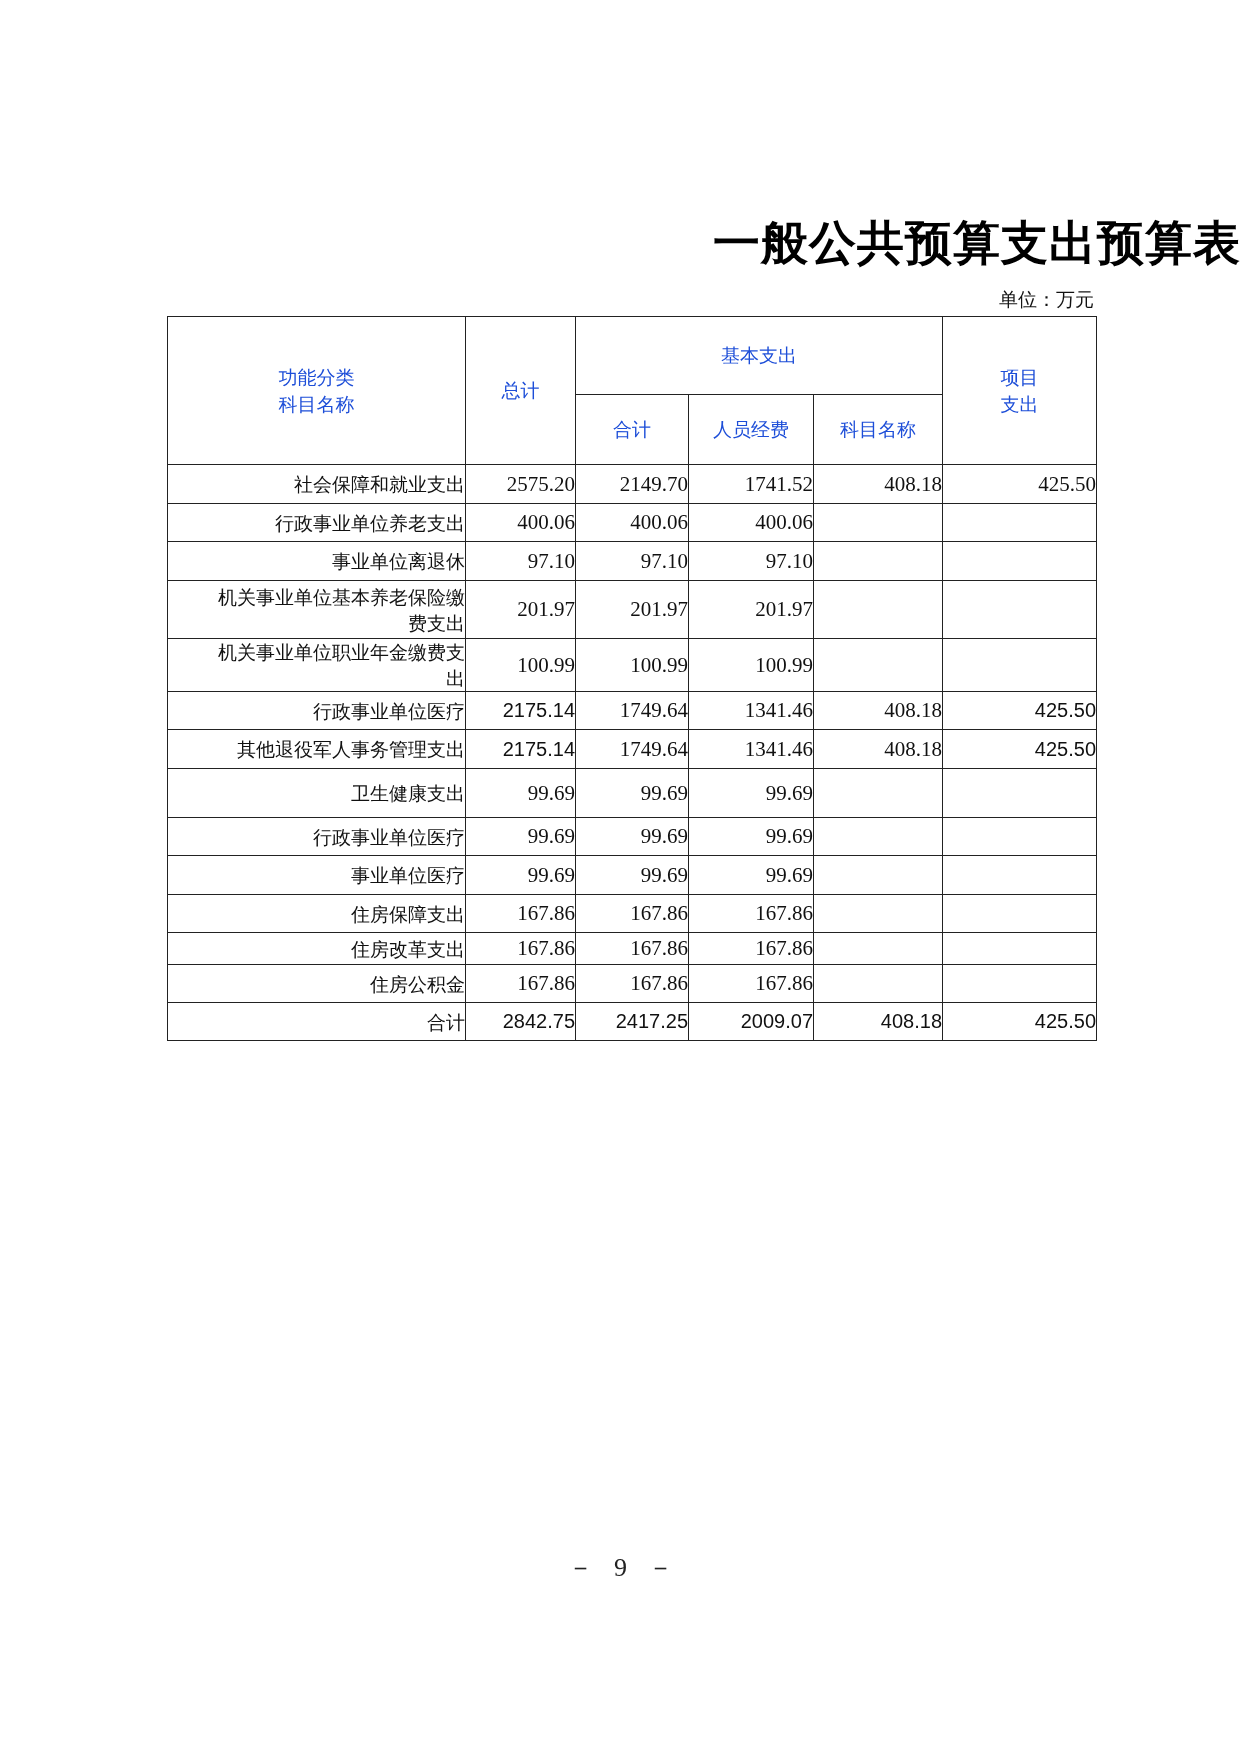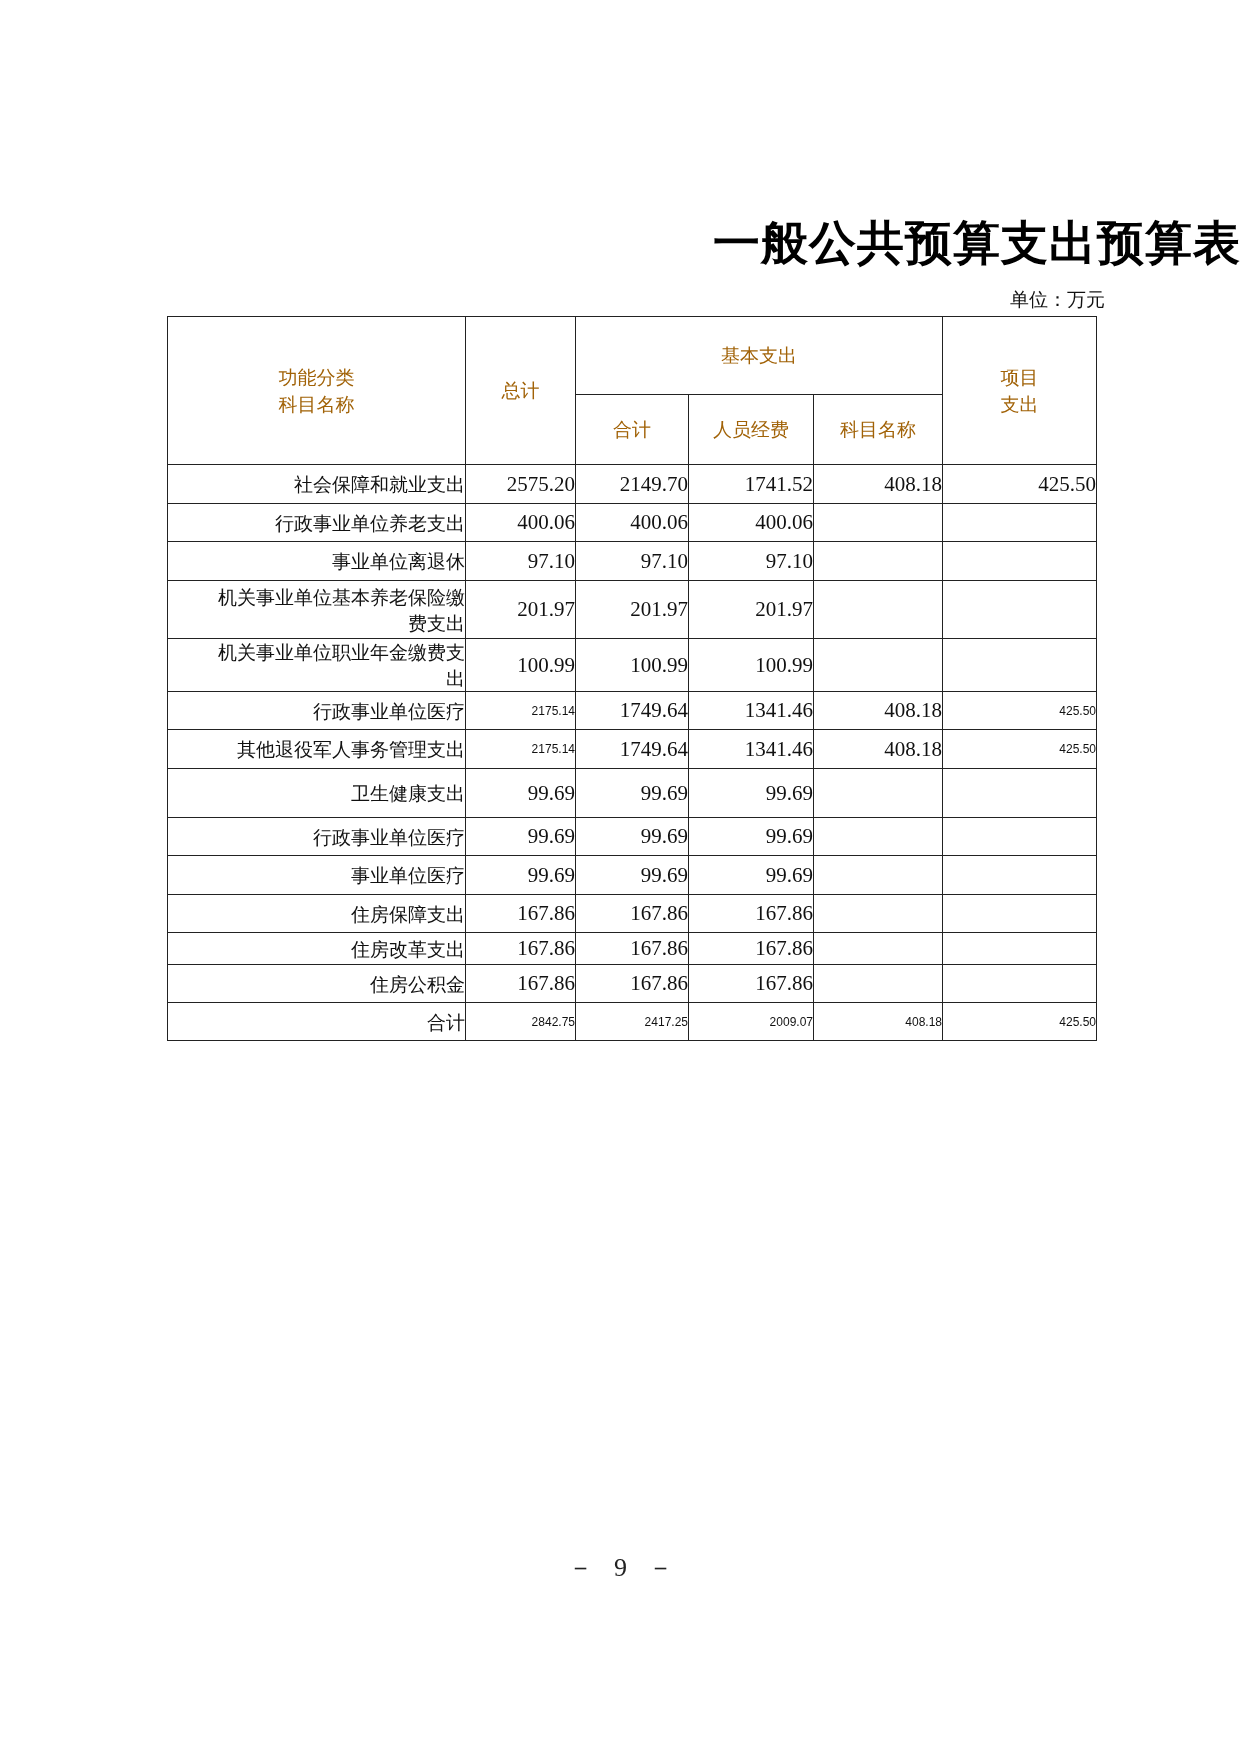--- a/index.html
+++ b/index.html
@@ -3,40 +3,40 @@
 <meta charset="utf-8">
 <style>
   html, body { margin: 0; padding: 0; background: #ffffff; }
   body { width: 1241px; height: 1755px; position: relative; overflow: hidden; color: #111; }
   .title {
     position: absolute; left: 0; top: 212px; width: 1241px; text-align: right;
     font-family: "DejaVu Serif", "Liberation Serif", serif; font-weight: bold;
     font-size: 47px; letter-spacing: 1px; color: #000;
   }
   .unit {
-    position: absolute; right: 136px; top: 287px;
+    position: absolute; right: 147px; top: 287px;
     font-family: "DejaVu Sans", sans-serif; font-size: 19px; color: #111;
   }
   table.budget {
     position: absolute; left: 167px; top: 316px;
     border-collapse: collapse; table-layout: fixed;
     font-family: "DejaVu Sans", sans-serif; font-size: 19px;
   }
   table.budget td, table.budget th {
     border: 1.5px solid #222; padding: 0; font-weight: normal;
   }
-  th.hd { text-align: center; vertical-align: middle; line-height: 27px; color: #a16207; }
+  th.hd { text-align: center; vertical-align: middle; line-height: 27px; color: #1d4ed8; }
   td.name { text-align: right; padding-left: 2px; vertical-align: middle; line-height: 26px; }
   td.name.l1 { padding-left: 24px; }
   td.name.l2 { padding-left: 46px; }
   td.num {
     text-align: right; vertical-align: middle; padding-right: 1px;
     font-family: "Liberation Serif", "DejaVu Serif", serif; font-size: 21px;
   }
-  td.num.sans { font-family: "Liberation Sans", "DejaVu Sans", sans-serif; font-size: 12px; }
+  td.num.sans { font-family: "Liberation Sans", "DejaVu Sans", sans-serif; font-size: 20px; }
   .page-num {
     position: absolute; left: 0; width: 1241px; top: 1550px; text-align: center;
     font-family: "Liberation Serif", "DejaVu Serif", serif; font-size: 26px; color: #222;
     word-spacing: 14px;
   }
 </style>
 </head>
 <body>
 
 <div class="title">一般公共预算支出预算表</div>

